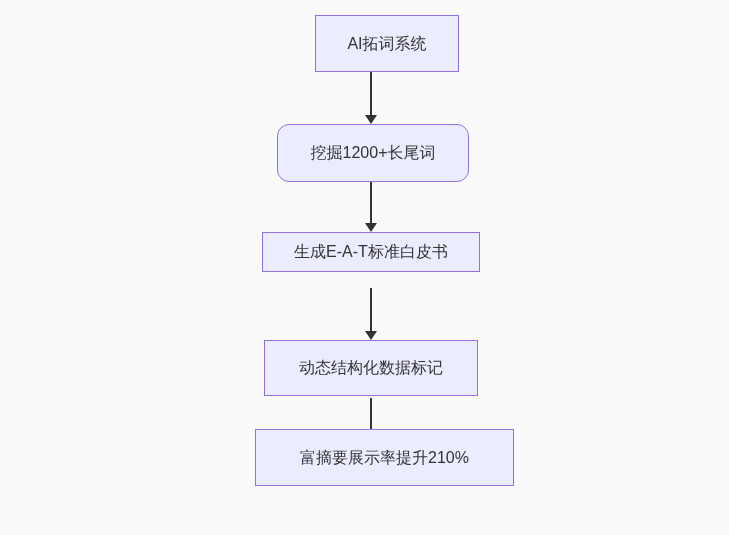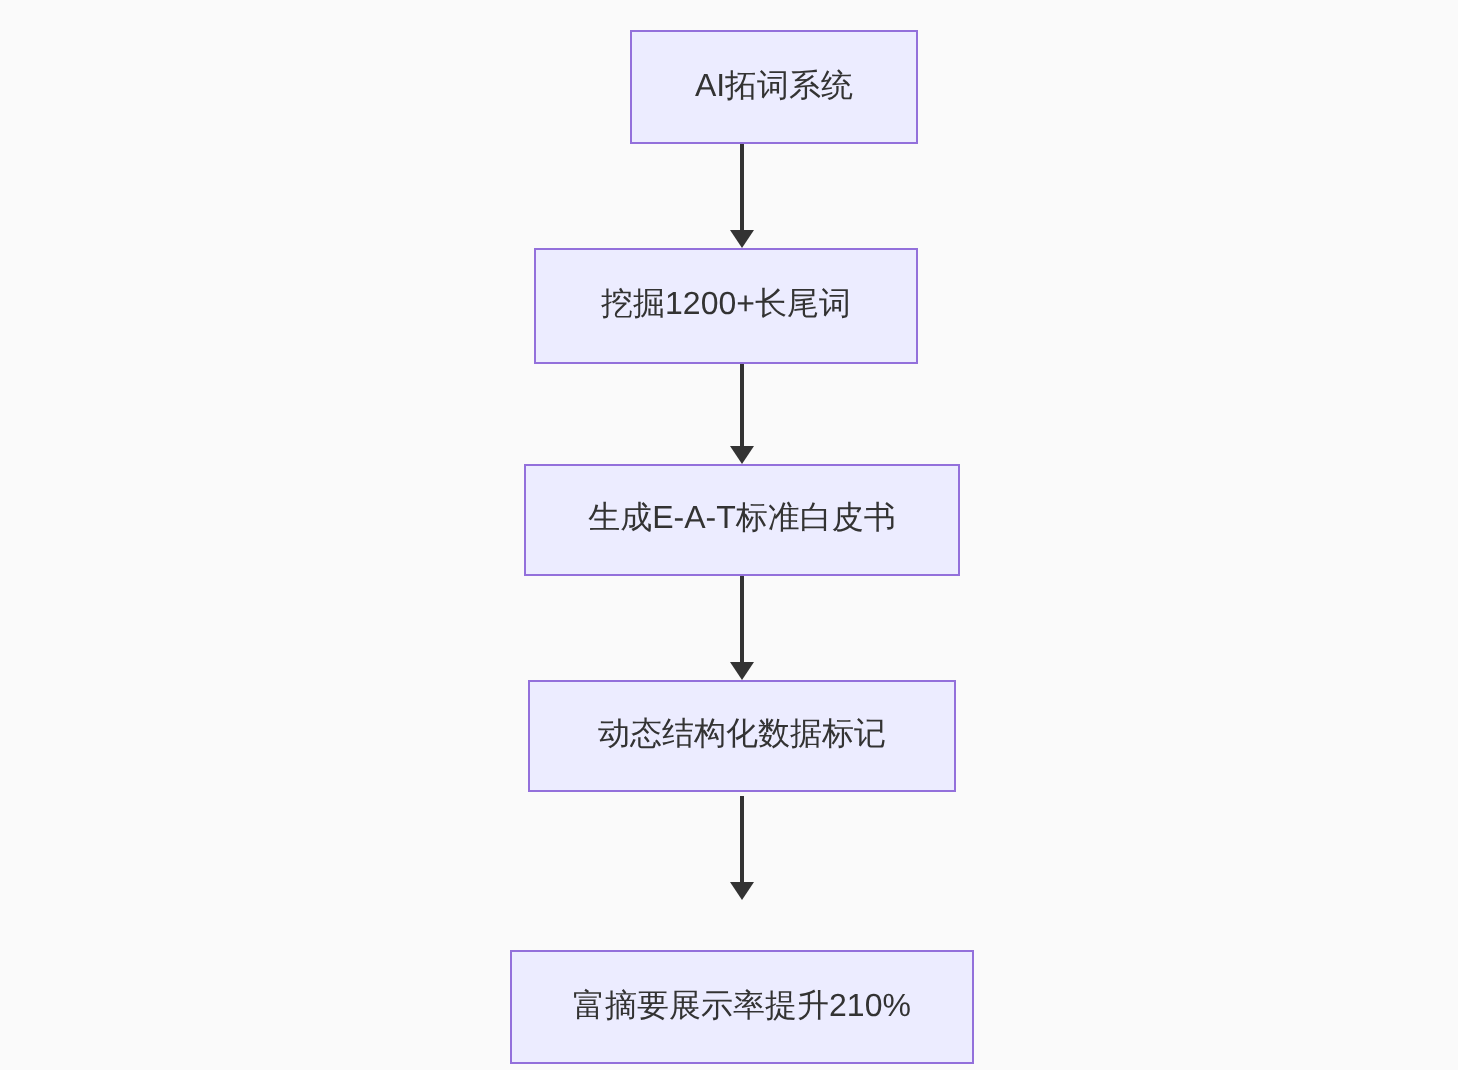--- a/index.html
+++ b/index.html
@@ -26,24 +26,24 @@
     border: 1px solid var(--node-border);
     color: var(--node-text);
     font-size: 16px;
     display: flex;
     align-items: center;
     justify-content: center;
     text-align: center;
     line-height: 1.2;
   }
   .node-1 { left: 299px; top: 15px;  width: 144px; height: 57px; margin-left: 16px; }
-  .node-2 { left: 267px; top: 124px; width: 192px; height: 58px; }
-  .node-3 { left: 262px; top: 232px; width: 218px; height: 56px; text-align: center; }
+  .node-2 { left: 277px; top: 124px; width: 192px; height: 58px; border-radius: 12px; }
+  .node-3 { left: 262px; top: 232px; width: 218px; height: 40px; text-align: center; }
   .node-4 { left: 264px; top: 340px; width: 214px; height: 56px; }
-  .node-5 { left: 255px; top: 475px; width: 232px; height: 57px; }
+  .node-5 { left: 255px; top: 429px; width: 259px; height: 57px; }
   .arrow {
     position: absolute;
     left: 364px;
     width: 14px;
   }
   .arrow-1 { top: 72px;  height: 52px; }
   .arrow-2 { top: 182px; height: 50px; }
   .arrow-3 { top: 288px; height: 52px; }
   .arrow-4 { top: 398px; height: 52px; }
   .arrow-line {

